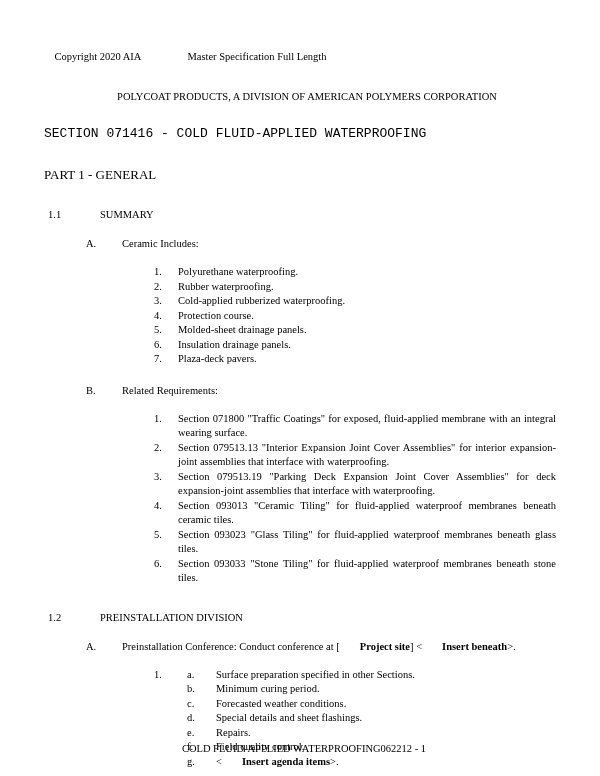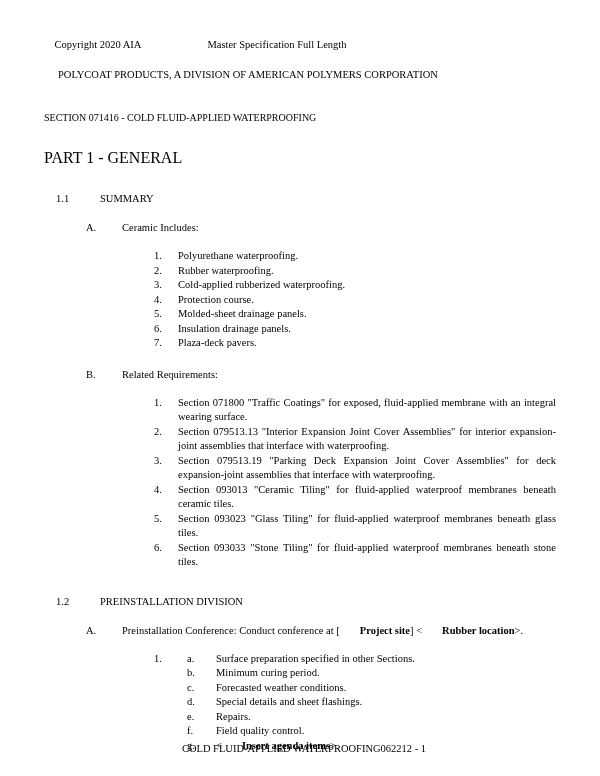--- a/index.html
+++ b/index.html
@@ -25,46 +25,49 @@
   .header-line {
     font-size: 10.5px;
     line-height: 14px;
     white-space: pre;
   }
   .hdr-row1 {
     margin-top: 0;
   }
   .hdr-copyright {
     display: inline-block;
+    margin-top: 12px;
   }
   .hdr-spec {
     display: inline-block;
-    margin-left: 66px;
+    margin-left: 46px;
   }
   .hdr-row2 {
-    margin-top: 2px;
+    text-align: center;
+    margin-top: 12px;
     padding-left: 14px;
   }
   .section-title {
-    font-size: 10px;
-    margin-top: 30px;
+    font-size: 13px;
+    margin-top: 22px;
+    font-family: Liberation Mono, monospace;
   }
   .part-title {
-    font-size: 16px;
+    font-size: 13px;
     margin-top: 26px;
   }
   .art-row {
     margin-top: 26px;
     font-size: 10.5px;
     position: relative;
     padding-left: 56px;
   }
   .art-num {
     position: absolute;
-    left: 12px;
+    left: 4px;
     top: 0;
   }
   .lvl-a {
     margin-top: 18px;
     font-size: 10.5px;
     position: relative;
     padding-left: 78px;
   }
   .lvl-a .mark {
     position: absolute;
@@ -201,21 +204,21 @@
     </div>
   </div>
 
   <div class="art-row">
     <span class="art-num">1.2</span>
     <span>PREINSTALLATION DIVISION</span>
   </div>
 
   <div class="lvl-a">
     <span class="mark">A.</span>
-    <span>Preinstallation Conference: Conduct conference at [<b>Project site</b>] &lt;<b>Rubber location</b>&gt;.</span>
+    <span>Preinstallation Conference: Conduct conference at [<b>Project site</b>] &lt;<b>Insert beneath</b>&gt;.</span>
   </div>
 
   <div class="list-1">
     <div class="lvl-1">
       <span class="mark">1.</span>
     </div>
   </div>
 
   <div class="list-a">
     <div class="lvl-a-list">

